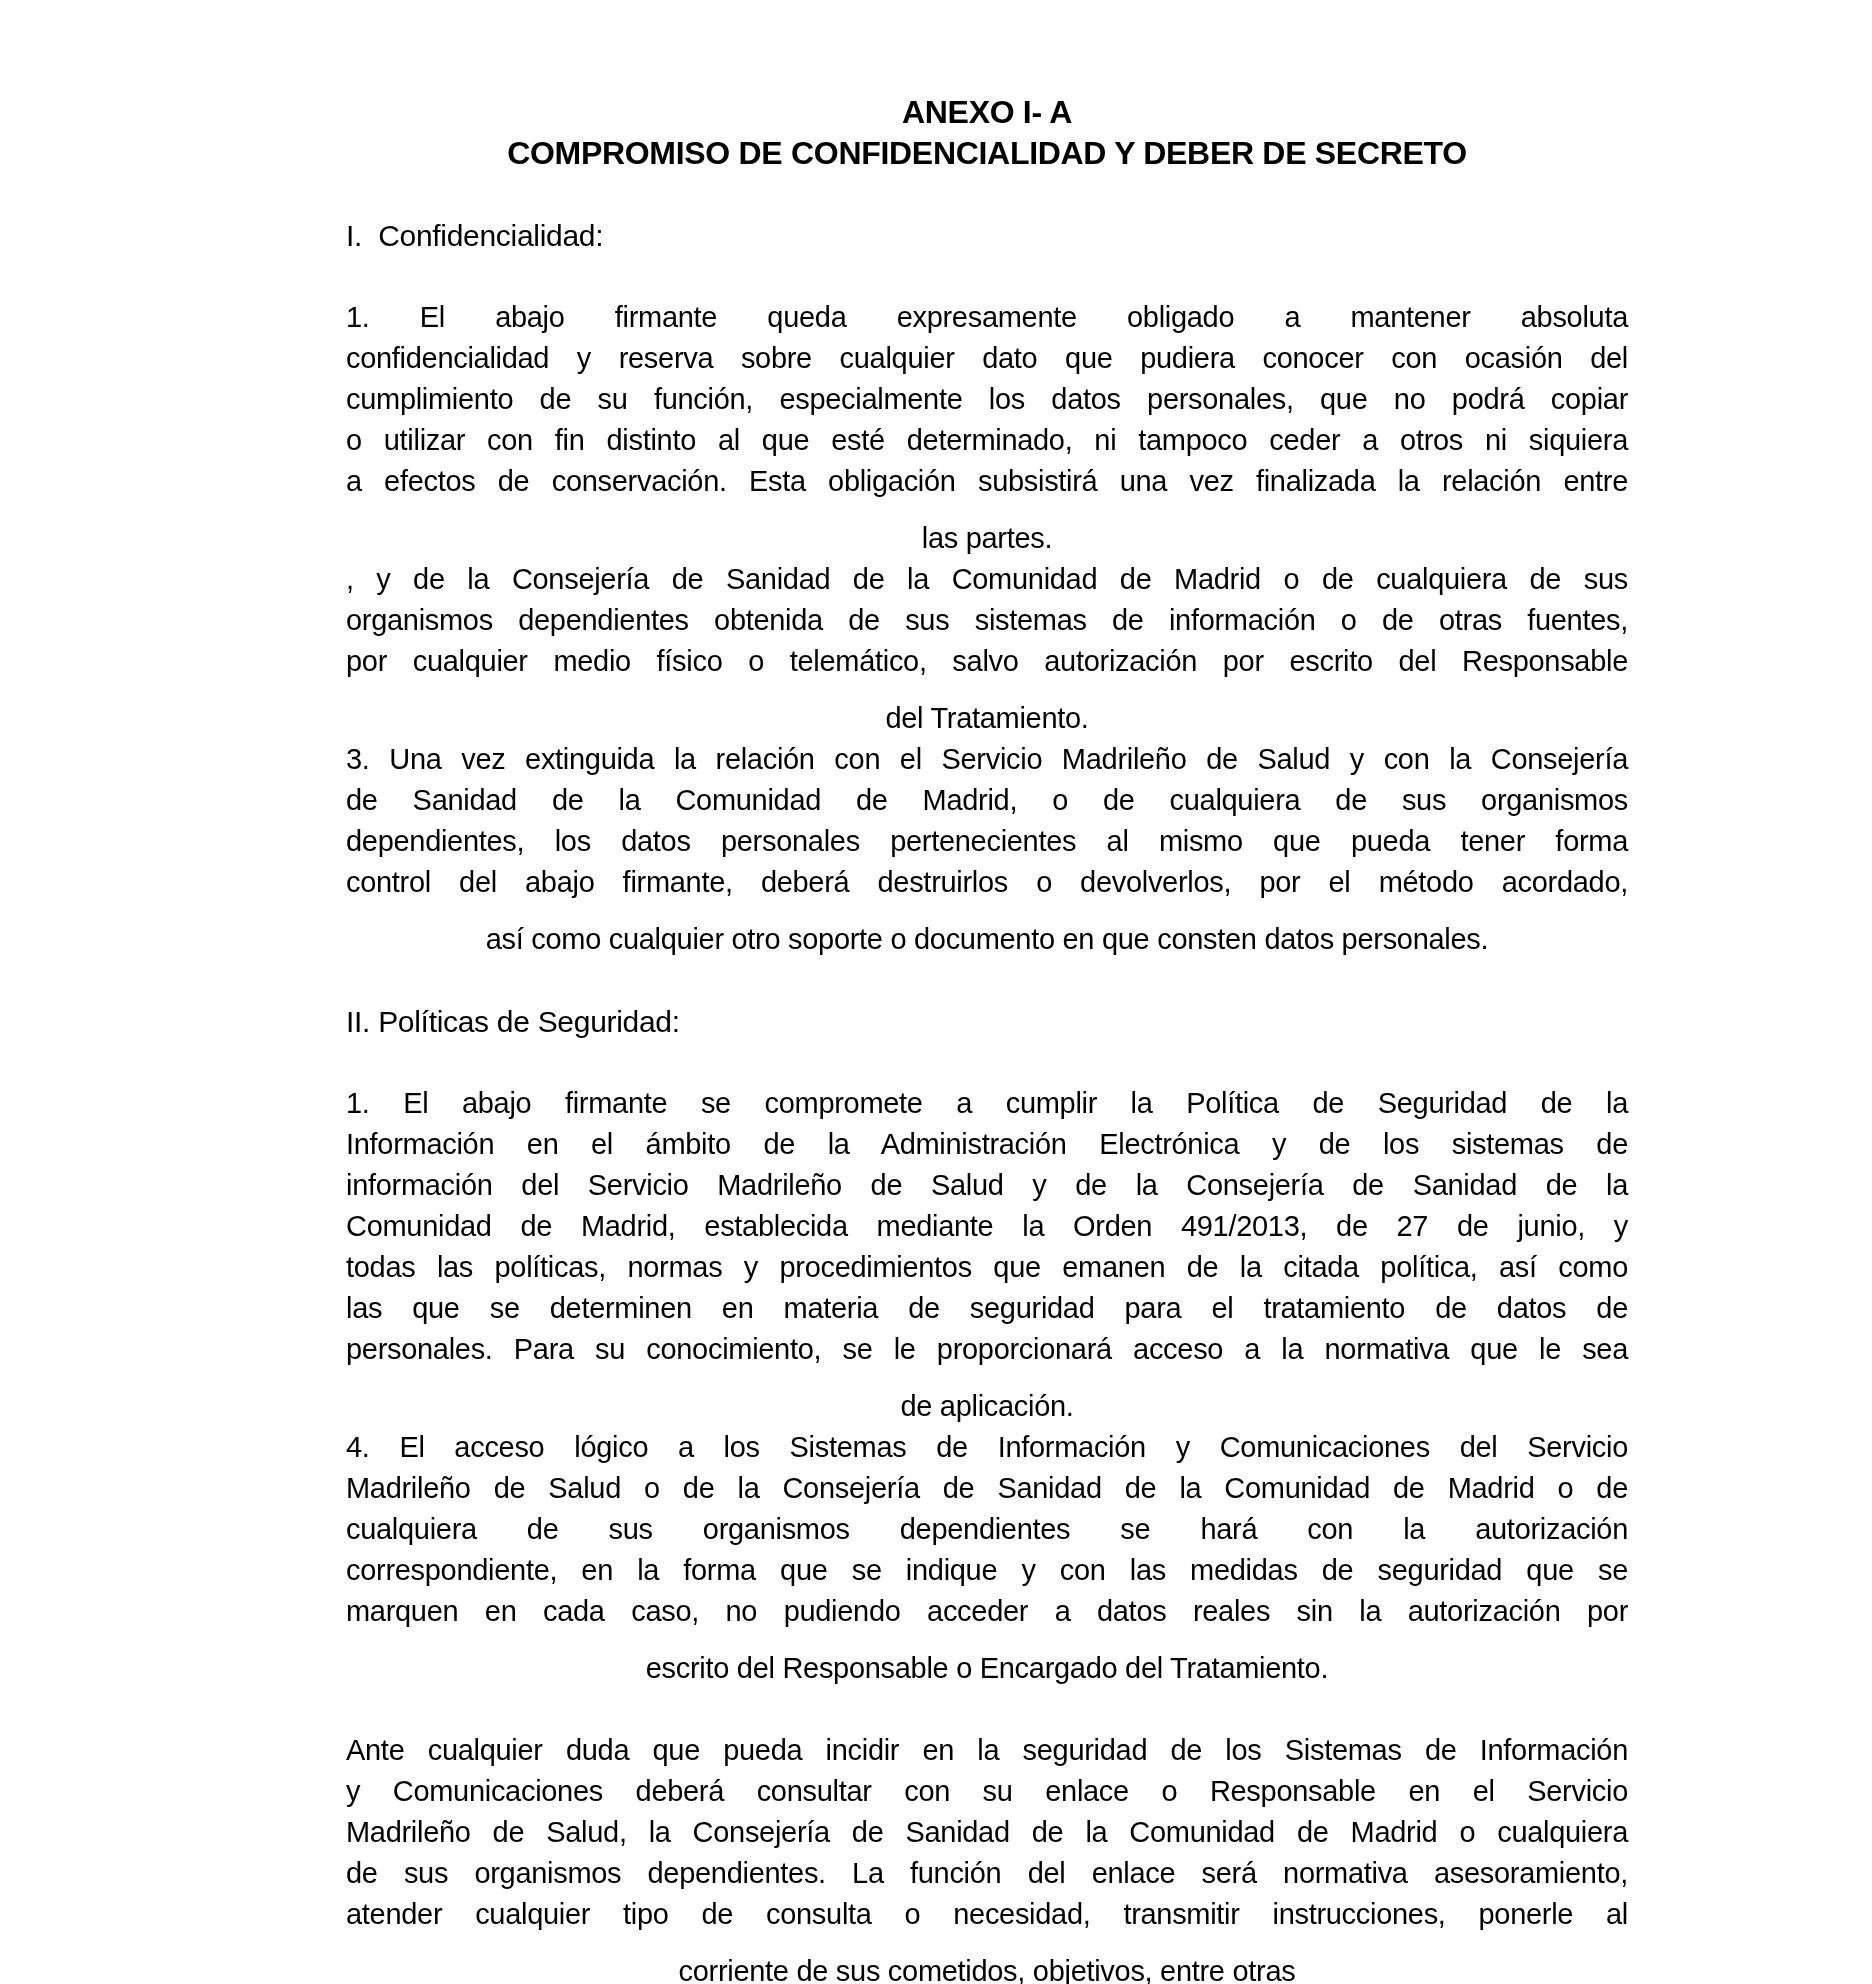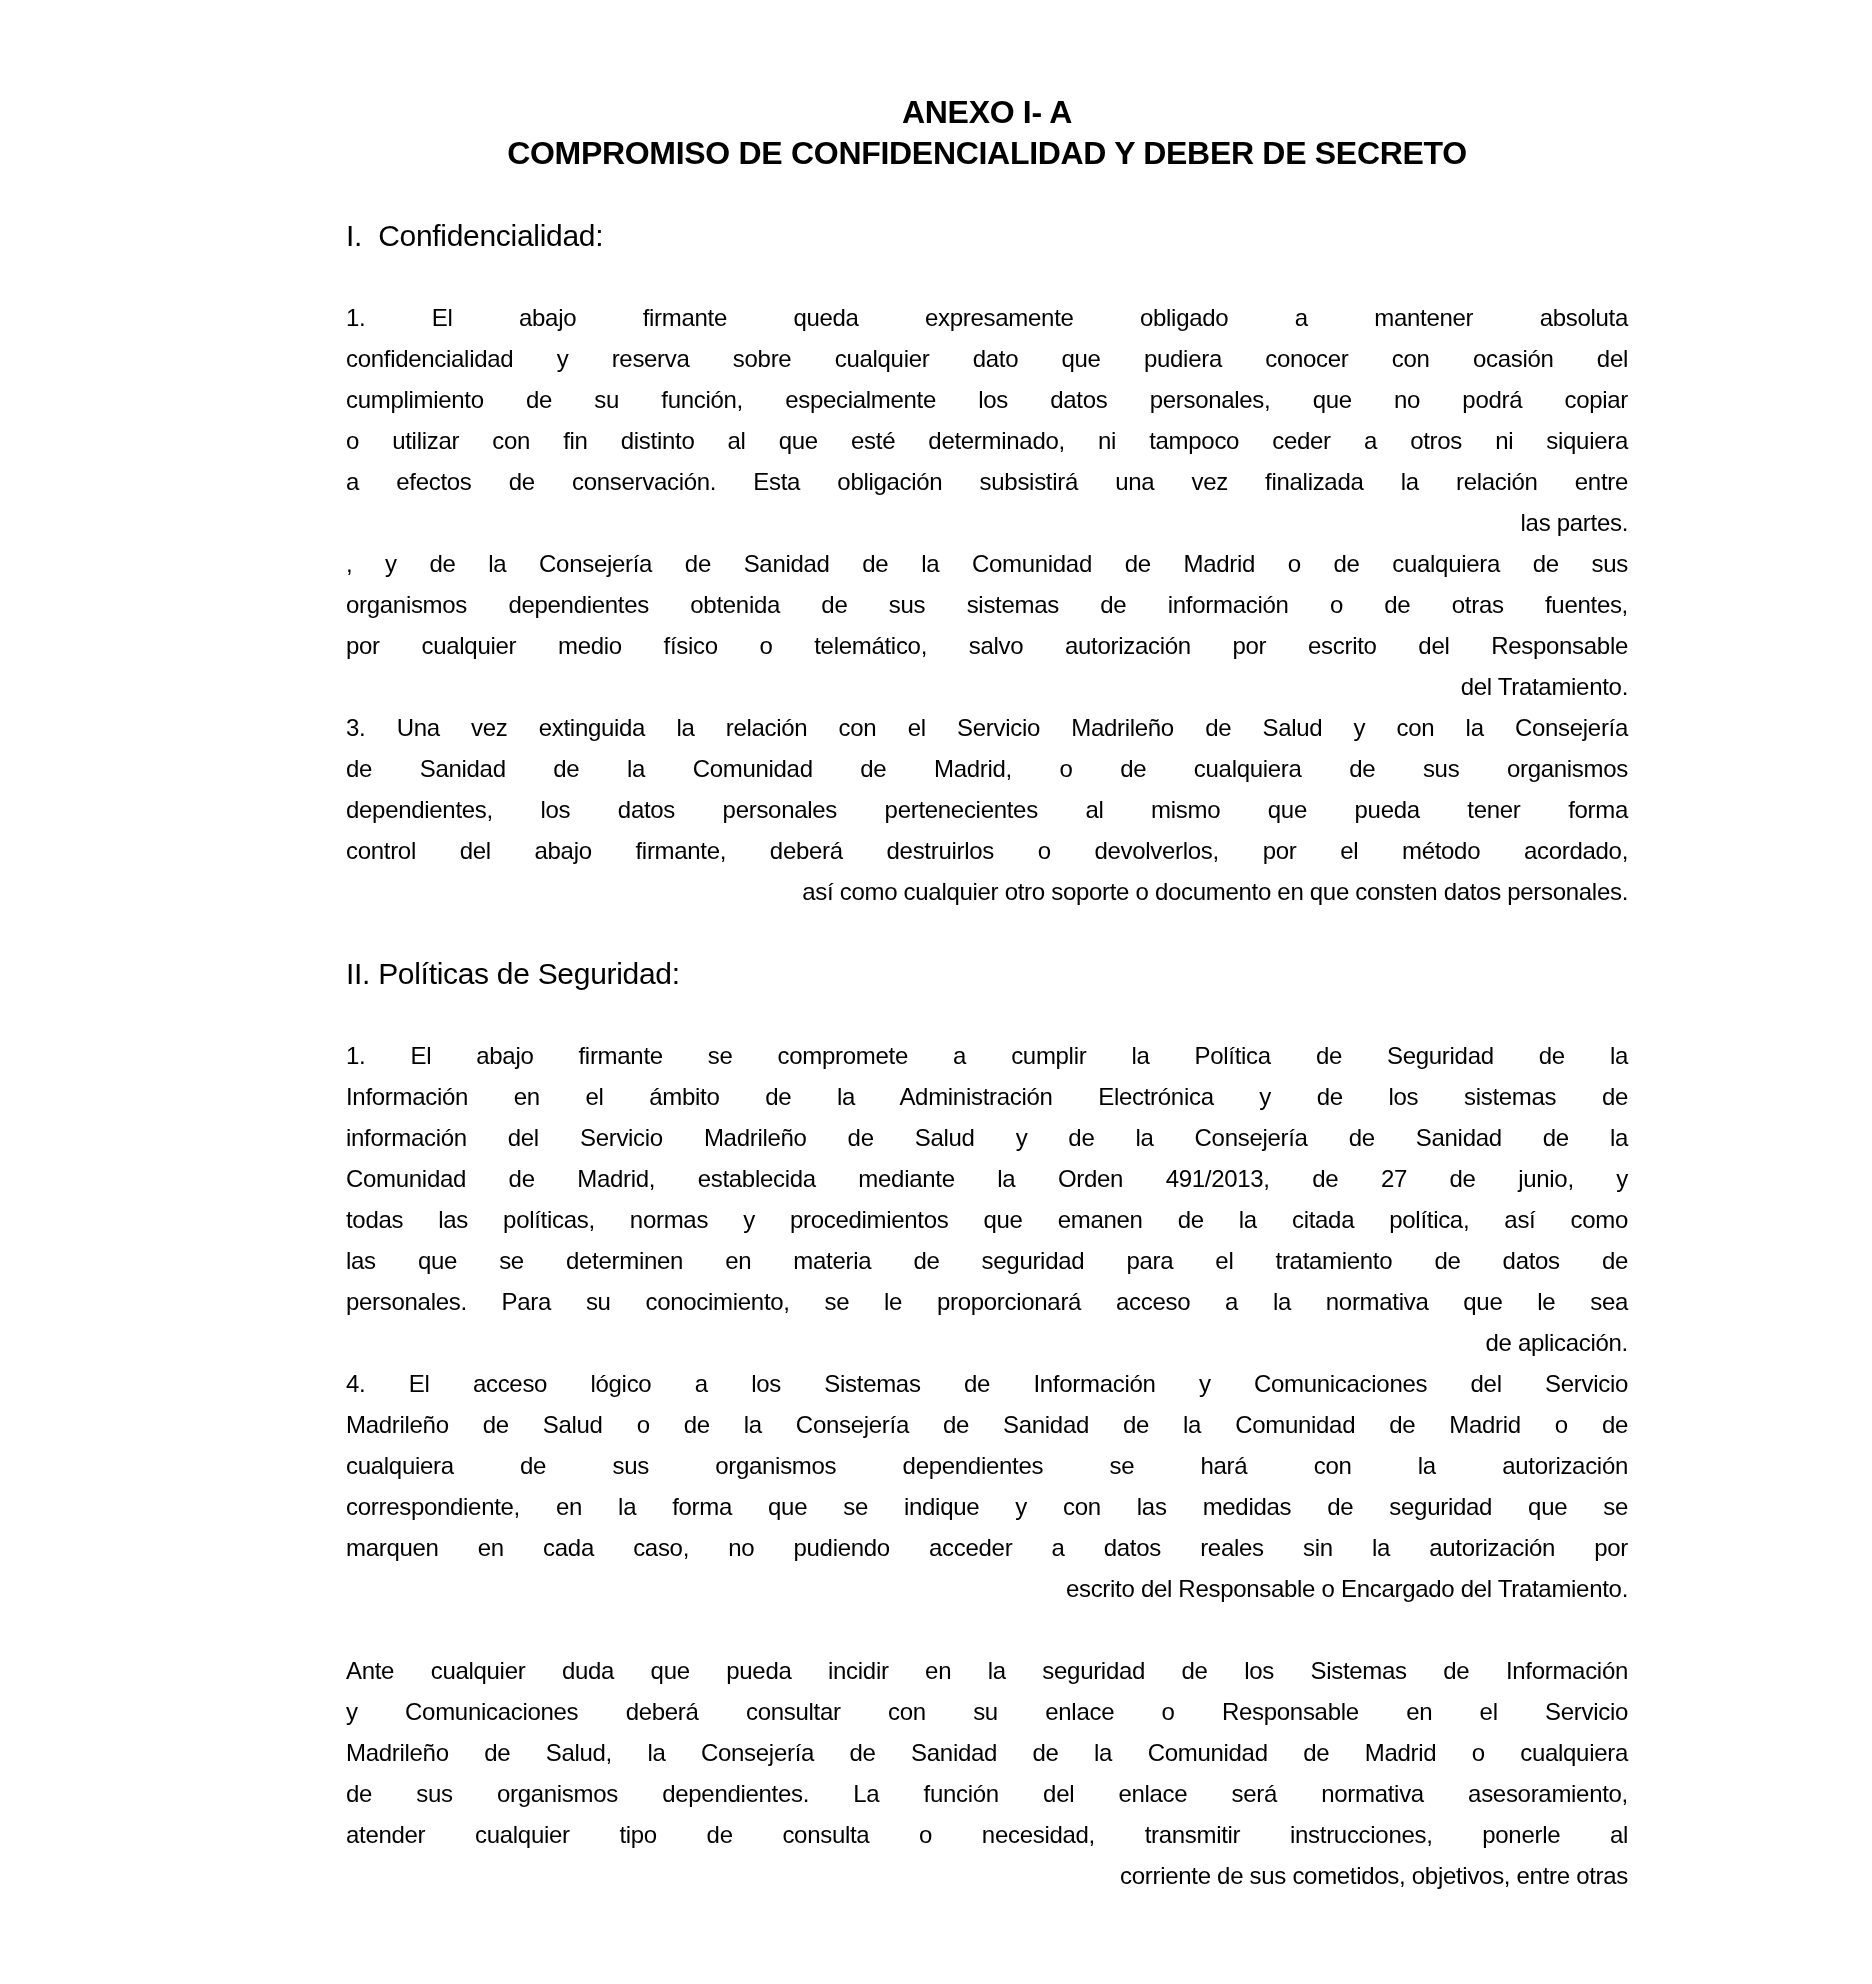--- a/index.html
+++ b/index.html
@@ -33,34 +33,35 @@
   .heading {
     font-size: 30px;
     line-height: 41px;
     letter-spacing: -0.3px;
     text-align: left;
   }
   .para {
     width: 1282px;
   }
   .line {
-    font-size: 24px;
+    font-size: 29px;
     line-height: 41px;
     letter-spacing: -0.3px;
     white-space: nowrap;
   }
   .line.just {
     white-space: normal;
     text-align: justify;
     text-align-last: justify;
     text-justify: inter-word;
   }
   .line.last {
     white-space: normal;
-    text-align: right;
+    text-align: center;
+    margin-top: 16px;
   }
   .spacer {
     height: 41px;
   }
 </style>
 </head>
 <body>
 
 <div class="page">
   <div class="doc-title">

